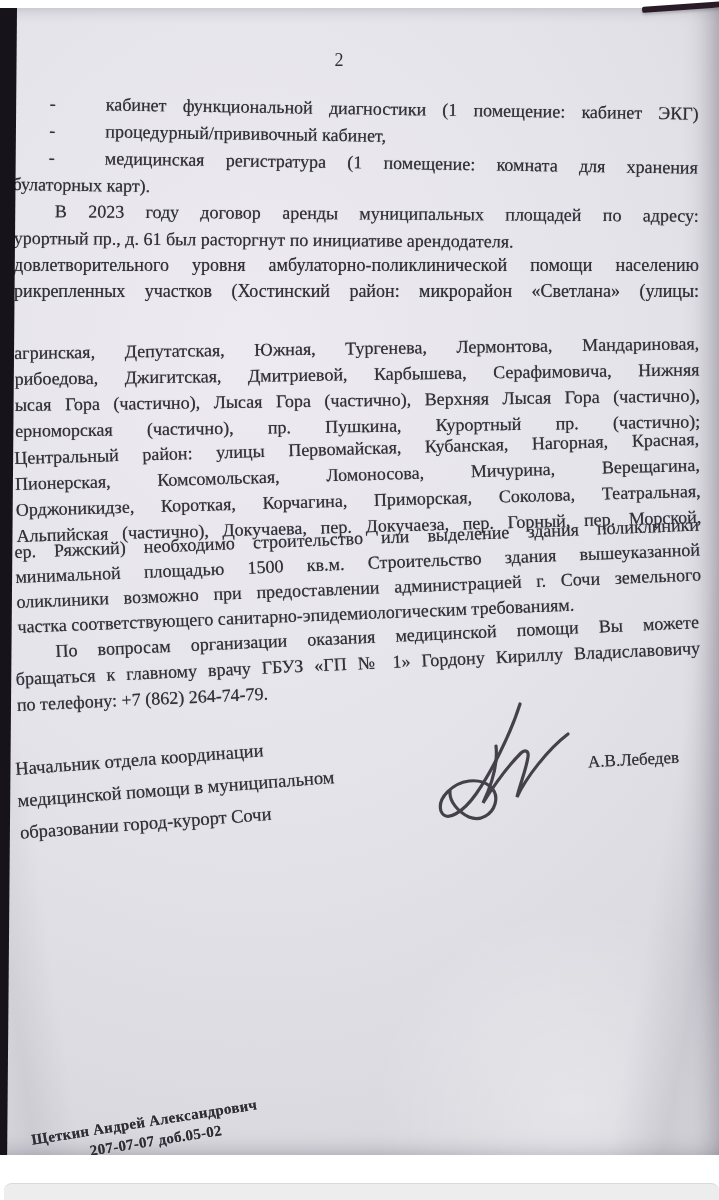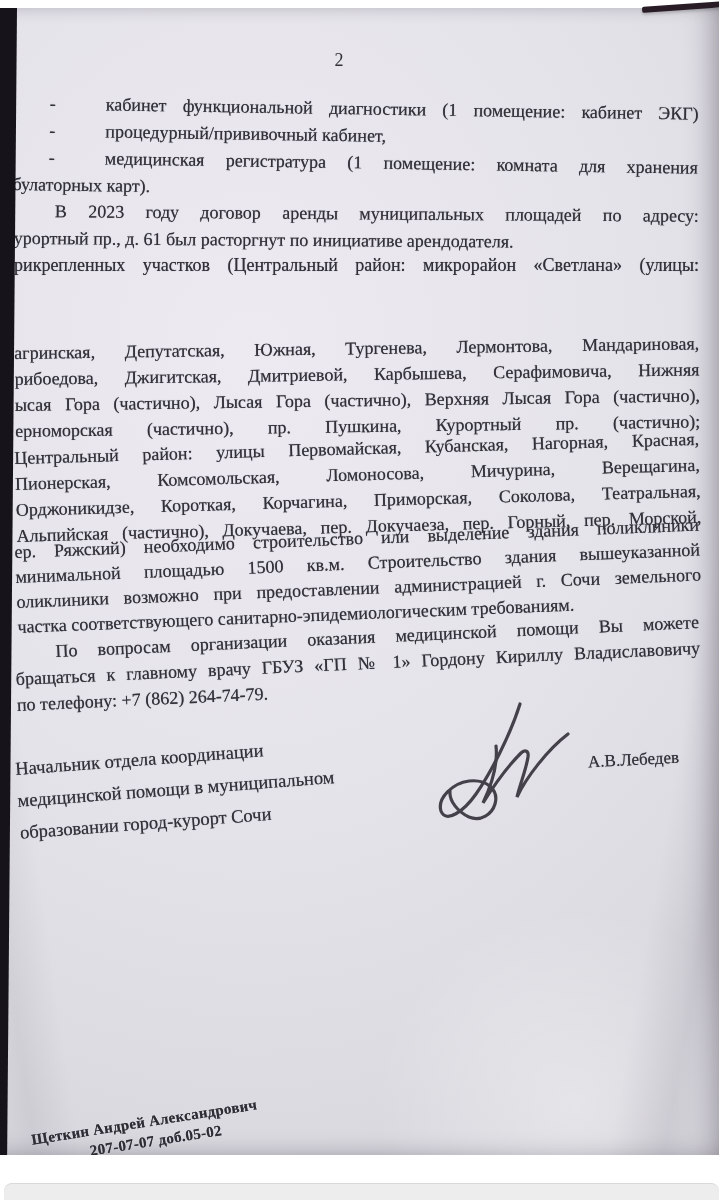--- a/index.html
+++ b/index.html
@@ -76,21 +76,22 @@
         <div class="ln j bl"><span class="dash">-</span><span>медицинская регистратура (1 помещение: комната для хранения</span></div>
         <div class="ln">булаторных карт).</div>
       </div>
 
       <div class="grp g-lease">
         <div class="ln j ind">В 2023 году договор аренды муниципальных площадей по адресу:</div>
         <div class="ln">урортный пр., д. 61 был расторгнут по инициативе арендодателя.</div>
       </div>
 
       <div class="grp g-normsA">
-        <div class="ln j">рикрепленных участков (Центральный район: микрорайон «Светлана» (улицы:</div>
+        <div class="ln j">довлетворительного уровня амбулаторно-поликлинической помощи населению</div>
+        <div class="ln j">рикрепленных участков (Хостинский район: микрорайон «Светлана» (улицы:</div>
       </div>
 
       <div class="grp g-normsB">
         <div class="ln j">агринская, Депутатская, Южная, Тургенева, Лермонтова, Мандариновая,</div>
         <div class="ln j">рибоедова, Джигитская, Дмитриевой, Карбышева, Серафимовича, Нижняя</div>
         <div class="ln j">ысая Гора (частично), Лысая Гора (частично), Верхняя Лысая Гора (частично),</div>
         <div class="ln j">ерноморская (частично), пр. Пушкина, Курортный пр. (частично);</div>
       </div>
 
       <div class="grp g-normsC">

